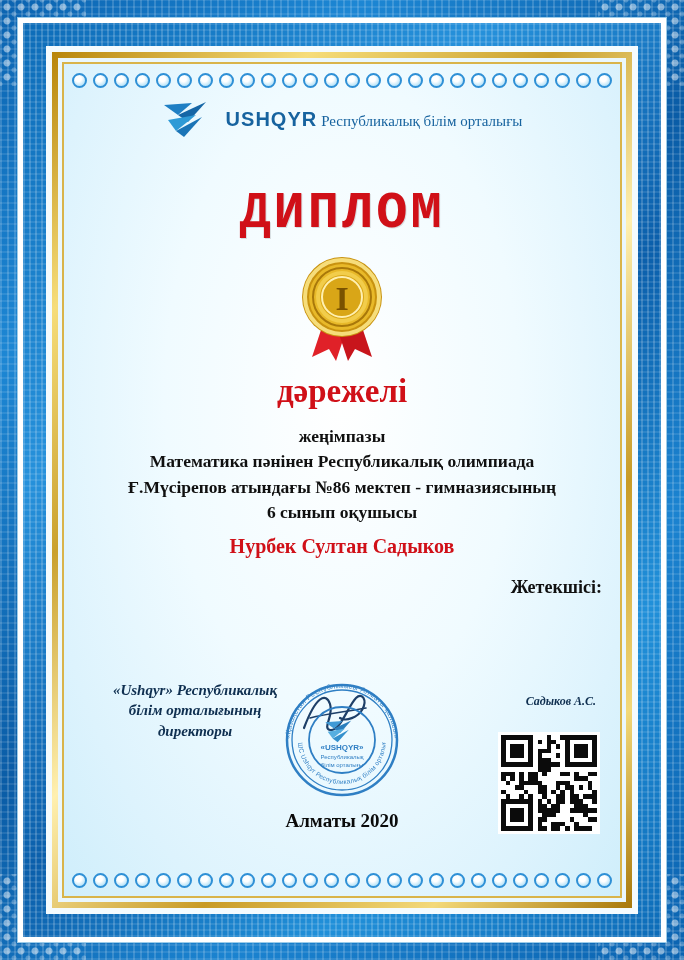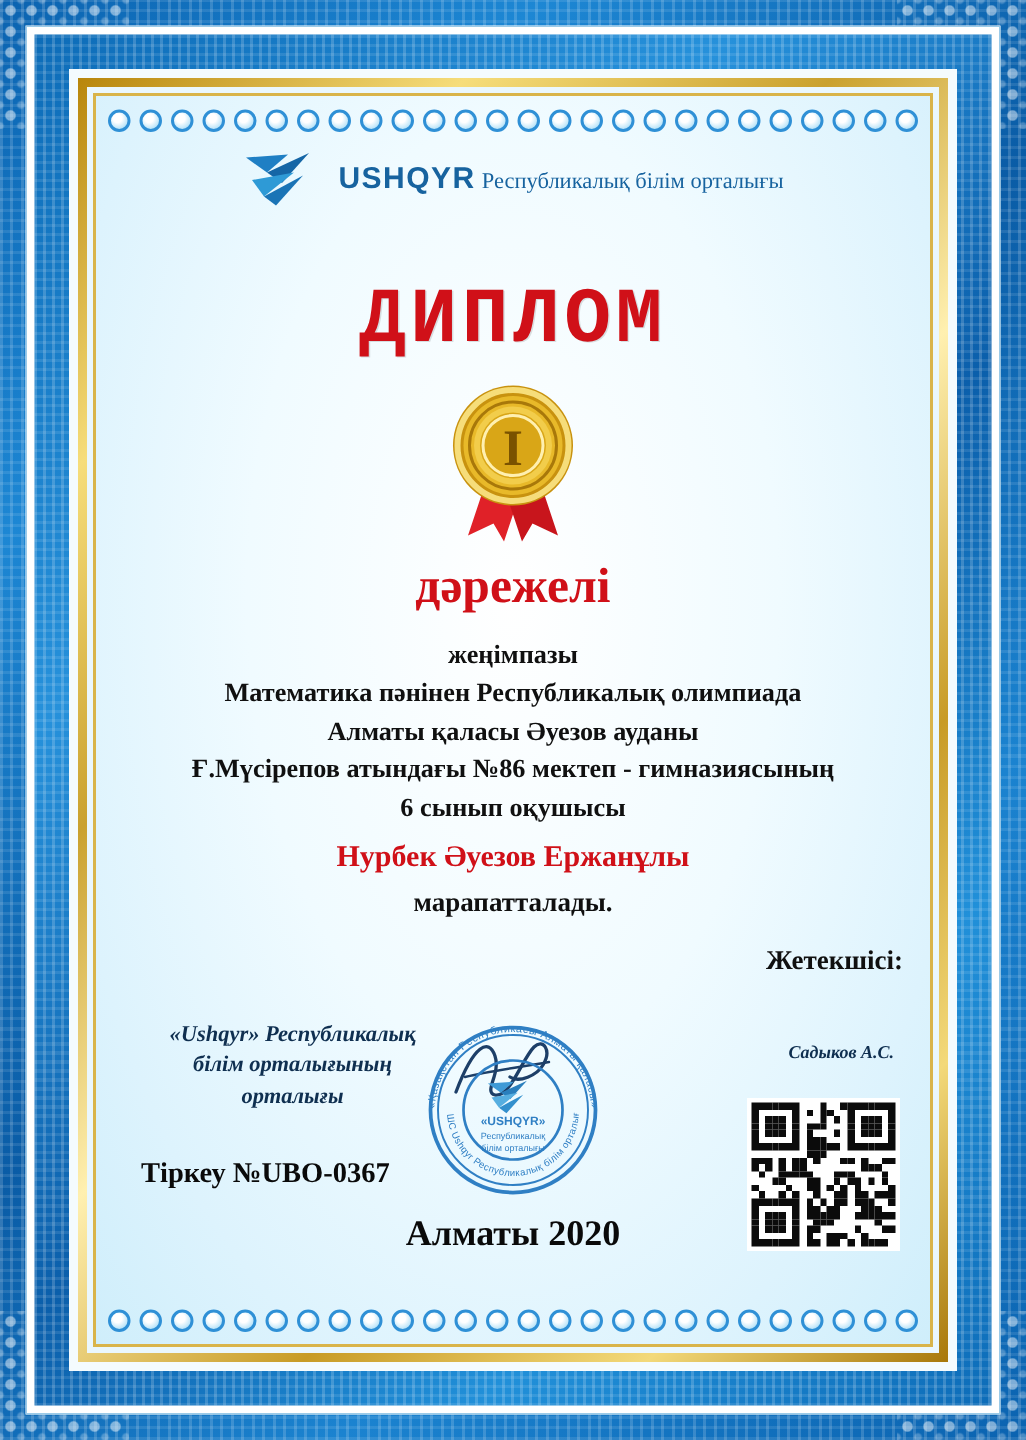--- a/index.html
+++ b/index.html
@@ -280,21 +280,21 @@
     font-size: 19px;
     color: #0a0a0a;
   }
   .city-year {
     position: absolute;
     left: 0; right: 0;
     top: 142px;
     text-align: center;
     font-family: "Liberation Serif", serif;
     font-weight: bold;
-    font-size: 24px;
+    font-size: 19px;
     color: #0a0a0a;
   }
   .qr {
     position: absolute;
     right: 6px;
     top: 64px;
     width: 96px;
     height: 96px;
     background: #ffffff;
     padding: 3px;
@@ -420,37 +420,35 @@
           <text x="46" y="57" text-anchor="middle" font-family="Liberation Serif, serif" font-size="34" font-weight="bold" fill="#7a5200">I</text>
         </svg>
       </span>
     </div>
 
     <div class="degree">дәрежелі</div>
 
     <div class="body-text">
       <span class="line">жеңімпазы</span>
       <span class="line">Математика пәнінен Республикалық олимпиада</span>
-      <span class="line">Алматы қаласы Әуезов ауданы</span>
       <span class="line">Ғ.Мүсірепов атындағы №86 мектеп - гимназиясының</span>
       <span class="line">6 сынып оқушысы</span>
-      <span class="winner-name">Нурбек Әуезов Ержанұлы</span>
-      <span class="awarded">марапатталады.</span>
+      <span class="winner-name">Нурбек Султан Садыков</span>
     </div>
 
     <div class="supervisor-block">
       <span class="supervisor-label">Жетекшісі:</span>
     </div>
 
     <div class="footer">
 
       <div class="director">
         <span>«Ushqyr» Республикалық</span><br>
         <span>білім орталығының</span><br>
-        <span>орталығы</span>
+        <span>директоры</span>
       </div>
 
       <span class="signature">
         <svg viewBox="0 0 80 56" width="80" height="56" aria-hidden="true">
           <path d="M4 44 C16 12, 26 8, 30 20 C34 32, 22 44, 30 46 C40 48, 48 22, 56 14 C62 8, 68 16, 62 26 C58 33, 46 38, 40 34" fill="none" stroke="#1d3f68" stroke-width="2.2" stroke-linecap="round"></path>
           <path d="M10 34 C26 30, 44 28, 66 24" fill="none" stroke="#1d3f68" stroke-width="1.6" stroke-linecap="round"></path>
         </svg>
       </span>
 
       <span class="seal">
@@ -475,21 +473,20 @@
             <path d="M14 33 L40 19 L22 39 Z" fill="#3390cd"></path>
           </g>
           <text x="66" y="76" text-anchor="middle" font-family="Liberation Sans, sans-serif" font-size="8" font-weight="bold" fill="#2f7fc4">«USHQYR»</text>
           <text x="66" y="85" text-anchor="middle" font-family="Liberation Sans, sans-serif" font-size="6" fill="#2f7fc4">Республикалық</text>
           <text x="66" y="93" text-anchor="middle" font-family="Liberation Sans, sans-serif" font-size="6" fill="#2f7fc4">білім орталығы</text>
         </svg>
       </span>
 
       <div class="director-name">Садыков А.С.</div>
 
-      <div class="reg-number">Тіркеу №UBO-0367</div>
 
       <div class="city-year">Алматы 2020</div>
 
       <div class="qr">
         <div class="qr-grid" id="qr-grid">
             <i class="on"></i>
             <i class="on"></i>
             <i class="on"></i>
             <i class="on"></i>
             <i class="on"></i>

